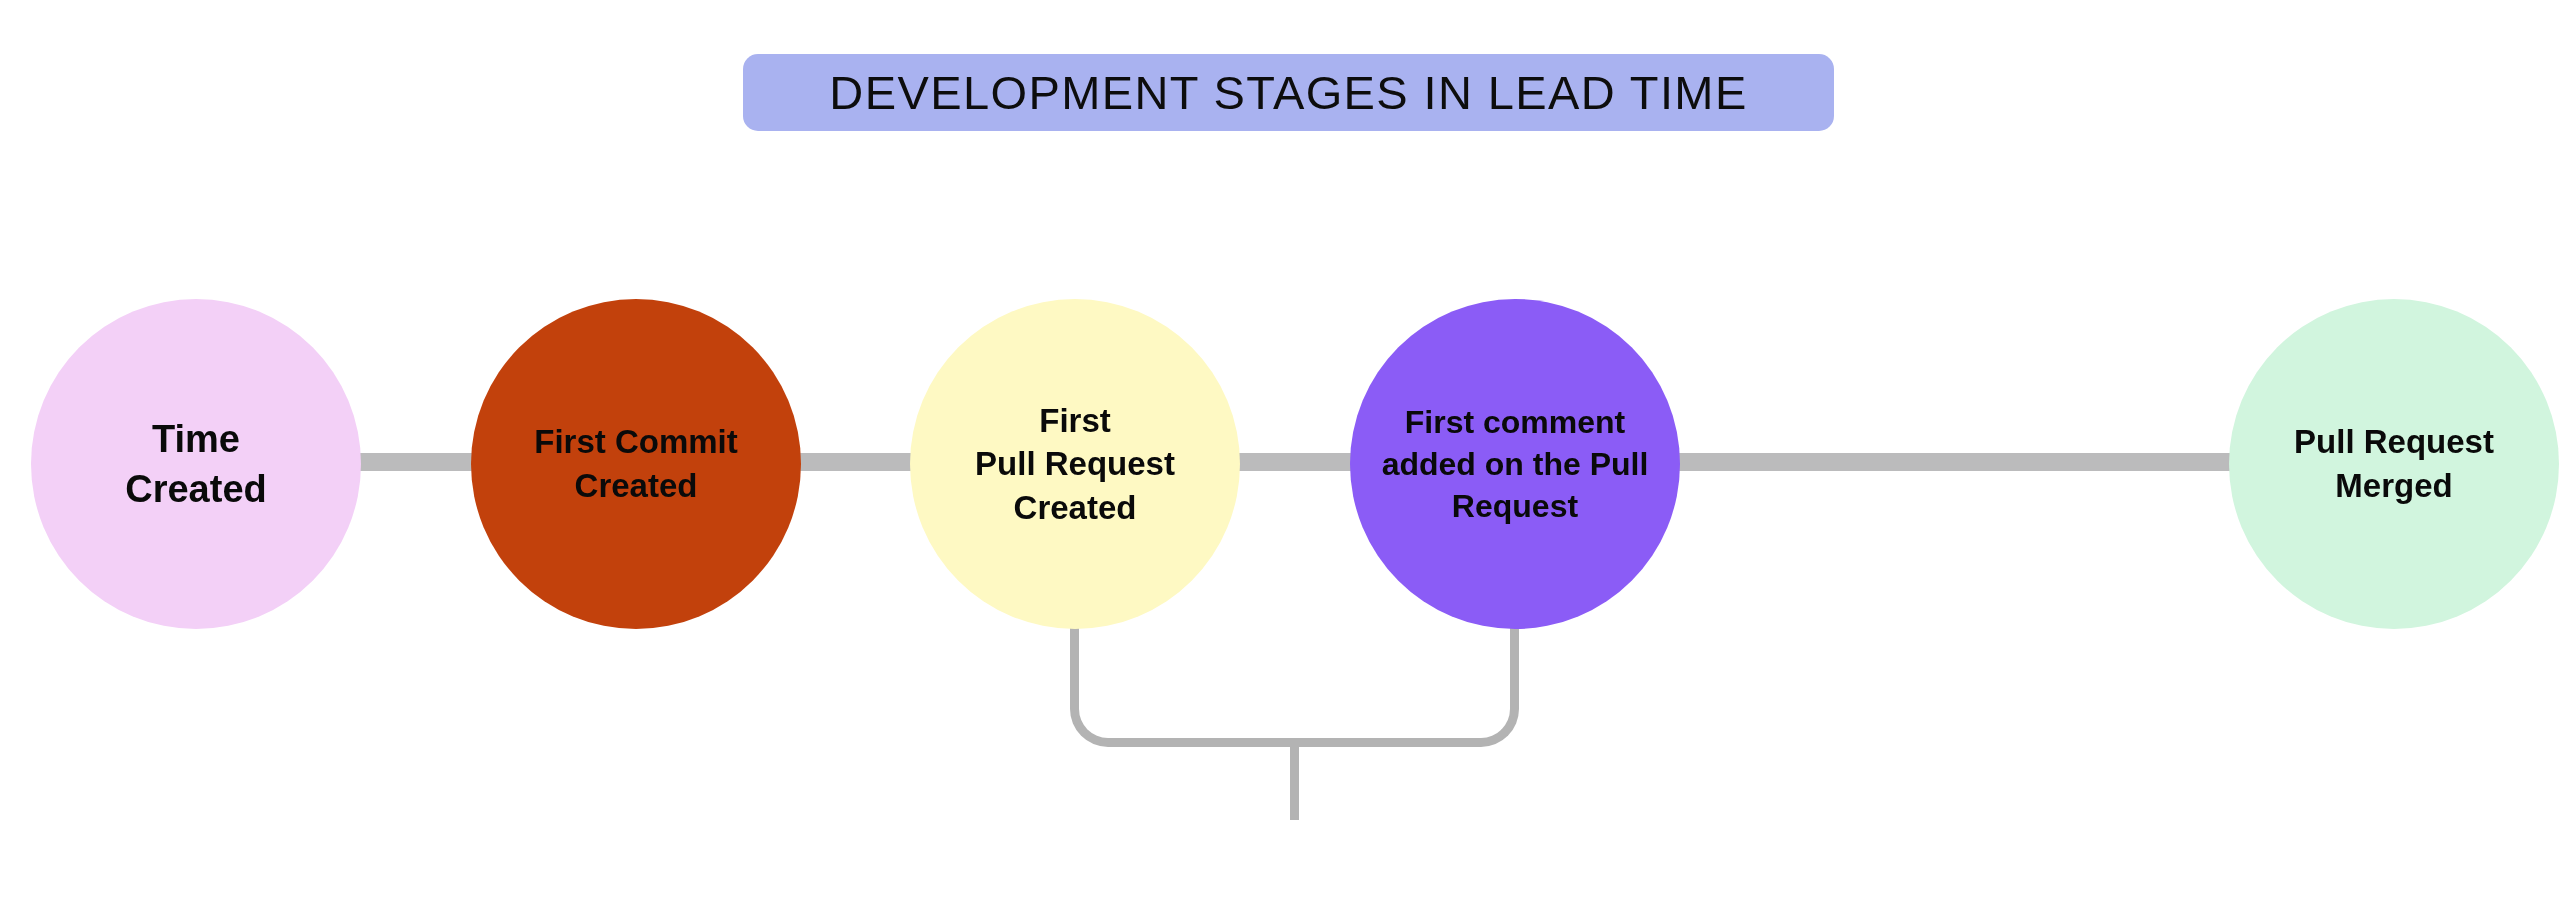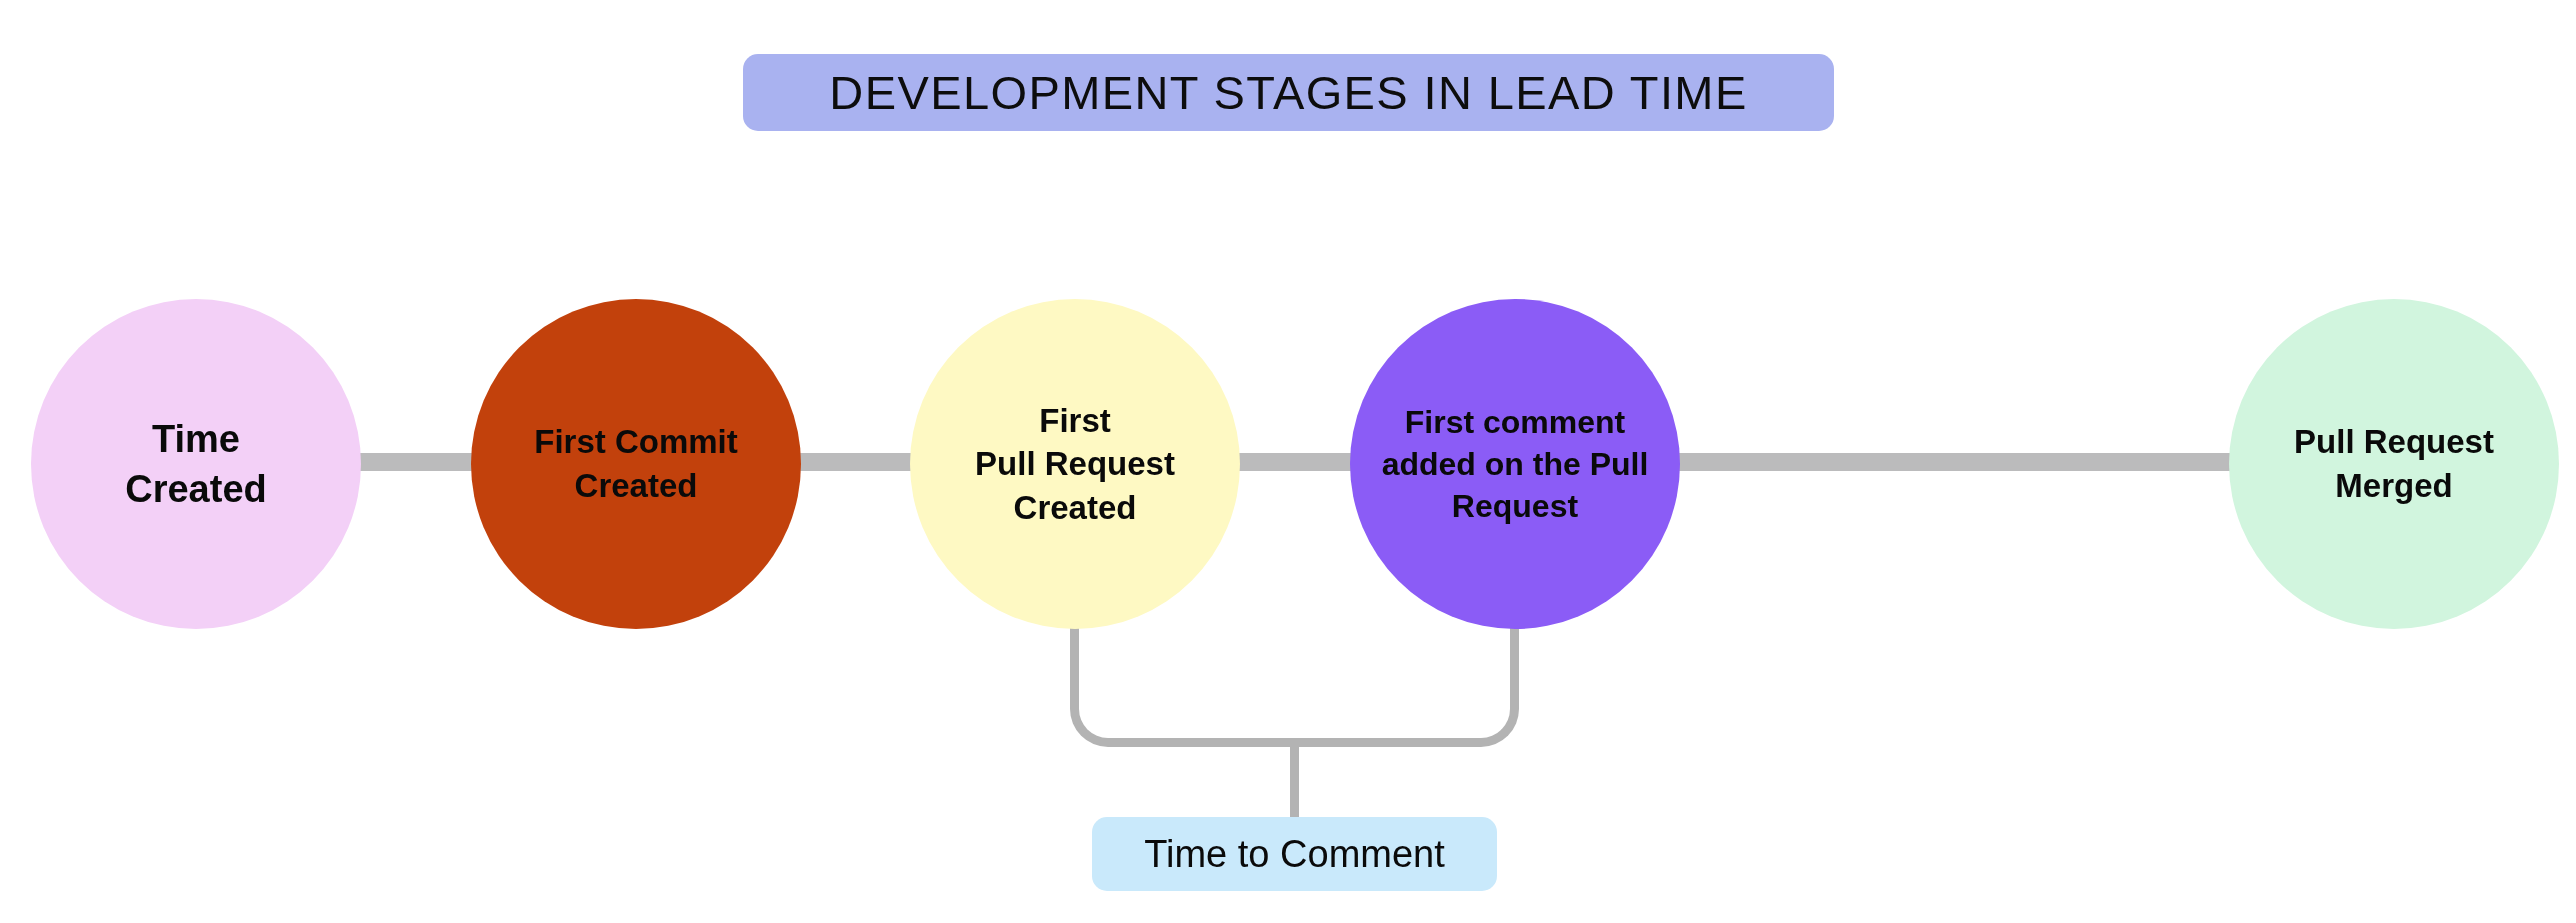--- a/index.html
+++ b/index.html
@@ -139,16 +139,15 @@
 
 
   <div class="node node-5" style="background: rgb(209, 245, 222);">
     <span class="node-label fs-lg">Pull Request
 Merged</span>
   </div>
 
   <div class="bracket"></div>
   <div class="bracket-stem"></div>
 
-  <div class="callout" style="background: rgb(201, 233, 251);">Time to Comment</div>
 
 </div>
 
 
 </body></html>

